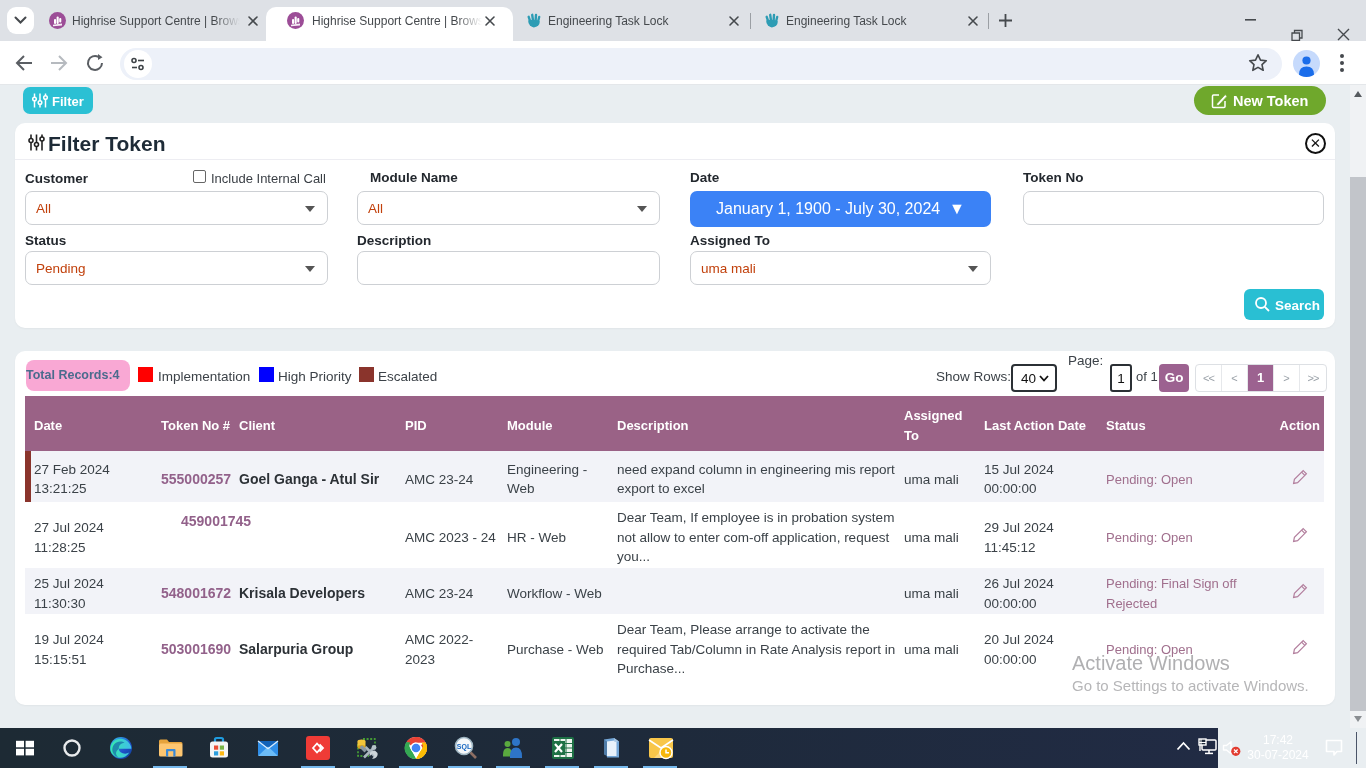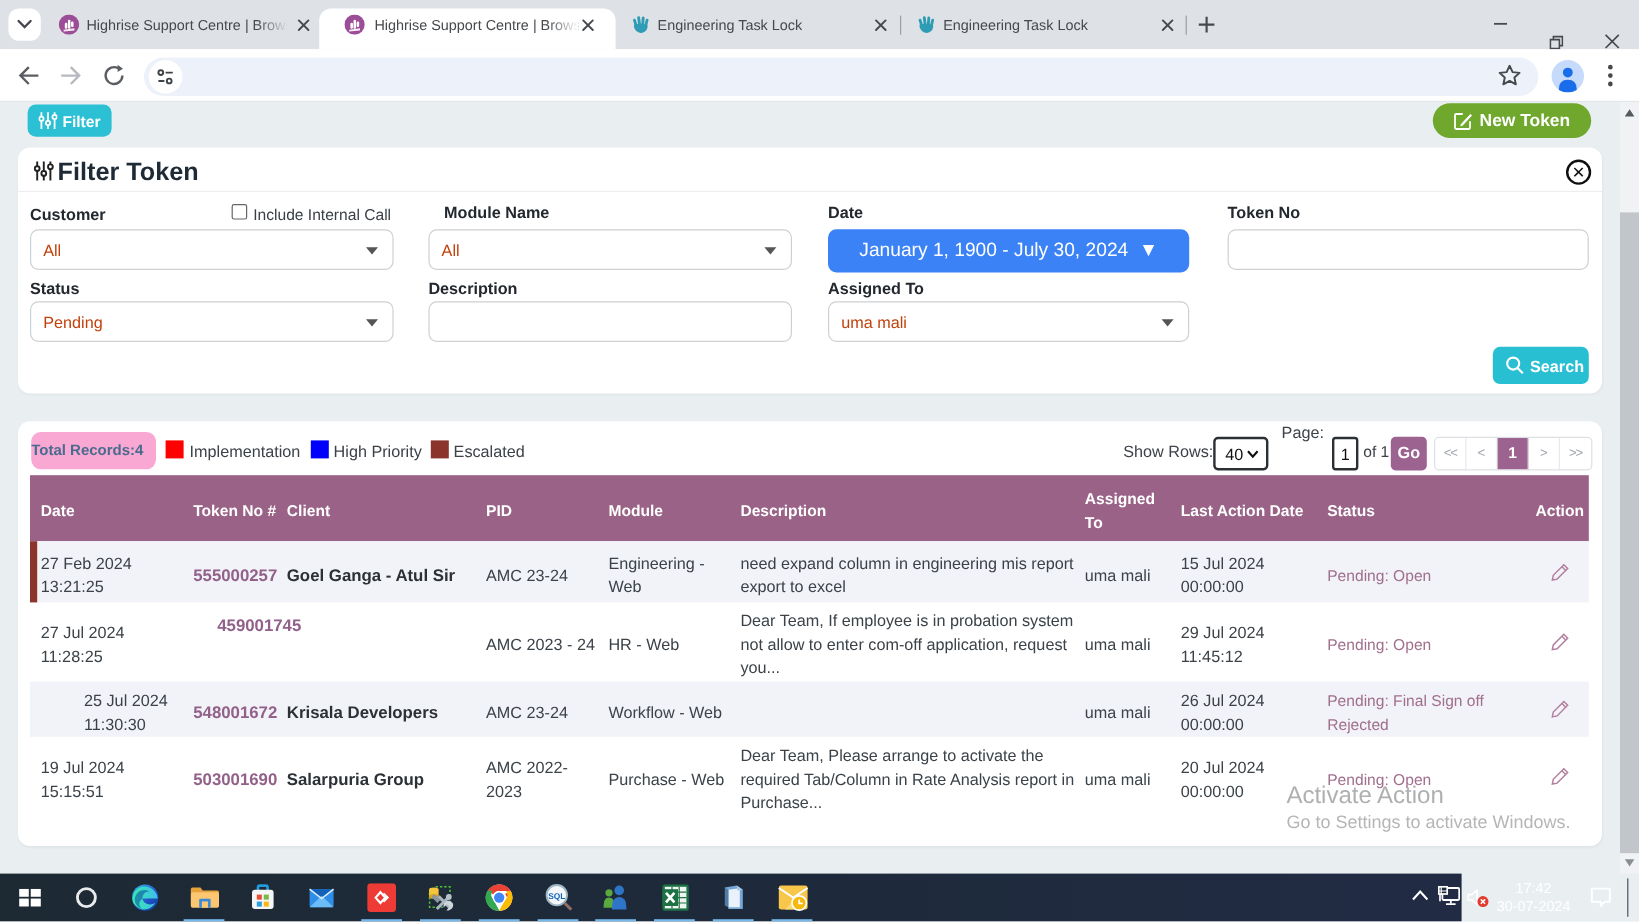--- a/index.html
+++ b/index.html
@@ -348,21 +348,21 @@
       <div class="tc " style="left:602px;top:157.4px;">Dear Team, If employee is in probation system<br>not allow to enter com-off application, request<br>you...</div>
       <div class="tc " style="left:889px;top:176.9px;">uma mali</div>
       <div class="tc " style="left:969px;top:167.2px;">29 Jul 2024<br>11:45:12</div>
       <div class="tc stat" style="left:1091px;top:176.9px;">Pending: Open</div>
       <div class="abs" style="left:1277px;top:176px;"><svg width="16" height="16" viewBox="0 0 16 16">
             <g fill="none" stroke="#b27e9d" stroke-width="1.2">
               <path d="M11.2 1.6 L14.4 4.8 L5.6 13.6 L1.6 14.4 L2.4 10.4 Z"></path>
               <path d="M9.6 3.2 L12.8 6.4"></path>
             </g>
           </svg></div>
-      <div class="tc " style="left:19px;top:223.2px;margin-left:36px;">25 Jul 2024<br>11:30:30</div>
+      <div class="tc " style="left:19px;top:223.2px;">25 Jul 2024<br>11:30:30</div>
       <div class="tc tokn" style="left:146px;top:232.9px;">548001672</div>
       <div class="tc cli" style="left:224px;top:232.9px;">Krisala Developers</div>
       <div class="tc " style="left:390px;top:232.9px;">AMC 23-24</div>
       <div class="tc " style="left:492px;top:232.9px;">Workflow - Web</div>
       <div class="tc " style="left:889px;top:232.9px;">uma mali</div>
       <div class="tc " style="left:969px;top:223.2px;">26 Jul 2024<br>00:00:00</div>
       <div class="tc stat" style="left:1091px;top:223.2px;">Pending: Final Sign off<br>Rejected</div>
       <div class="abs" style="left:1277px;top:232px;"><svg width="16" height="16" viewBox="0 0 16 16">
             <g fill="none" stroke="#b27e9d" stroke-width="1.2">
               <path d="M11.2 1.6 L14.4 4.8 L5.6 13.6 L1.6 14.4 L2.4 10.4 Z"></path>
@@ -379,21 +379,21 @@
       <div class="tc " style="left:969px;top:279.2px;">20 Jul 2024<br>00:00:00</div>
       <div class="tc stat" style="left:1091px;top:288.9px;">Pending: Open</div>
       <div class="abs" style="left:1277px;top:288px;"><svg width="16" height="16" viewBox="0 0 16 16">
             <g fill="none" stroke="#b27e9d" stroke-width="1.2">
               <path d="M11.2 1.6 L14.4 4.8 L5.6 13.6 L1.6 14.4 L2.4 10.4 Z"></path>
               <path d="M9.6 3.2 L12.8 6.4"></path>
             </g>
           </svg></div>
     </div>
 
-    <div id="wm1">Activate Action</div>
+    <div id="wm1">Activate Windows</div>
     <div id="wm2">Go to Settings to activate Windows.</div>
   </div>
 
   <div id="sbar">
     <div class="sarr" style="top:6px;border-bottom:6px solid #575b5f;"></div>
     <div id="sthumb"></div>
     <div class="sarr" style="top:631px;border-top:6px solid #8a8e92;"></div>
   </div>
 
   <div id="taskbar">

